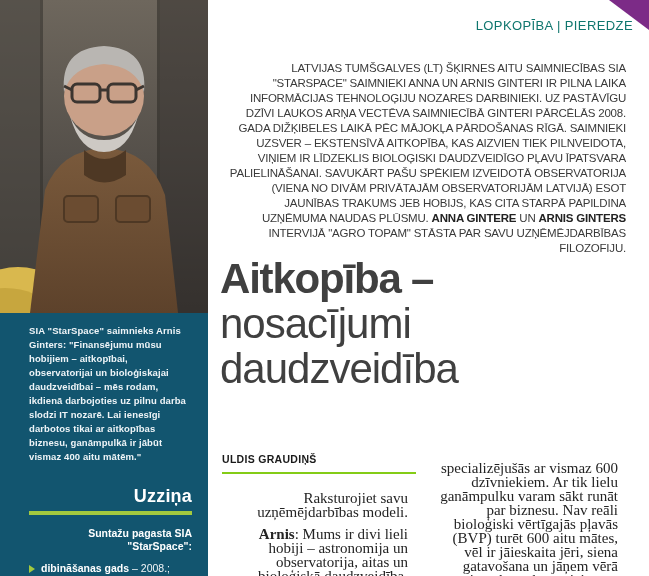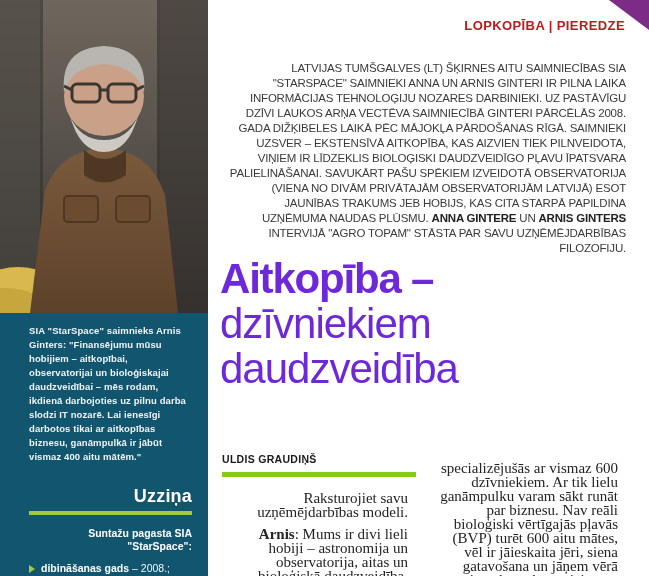--- a/index.html
+++ b/index.html
@@ -27,41 +27,41 @@
     margin:12px 0 0 0;color:#ffffff;font-size:10.5px;font-weight:700;line-height:13px;
   }
   .bullet{display:flex;margin-top:9px;color:#f2f6f8;font-size:10.5px;line-height:13px;}
   .bullet .tri{
     flex:0 0 auto;width:0;height:0;margin:3px 6px 0 0;
     border-left:6px solid #a3c93e;border-top:4px solid transparent;border-bottom:4px solid transparent;
   }
   .bullet b{color:#ffffff;}
   
   .kicker{
-    position:absolute;top:18px;right:24px;font-size:13px;font-weight:700;
-    letter-spacing:.4px;color:#b91c1c;
+    position:absolute;top:18px;right:16px;font-size:13px;font-weight:400;
+    letter-spacing:.4px;color:#0f766e;
   }
   .corner-triangle{
     position:absolute;top:0;right:0;width:40px;height:30px;background:#7c2b87;
     clip-path:polygon(0 0,100% 0,100% 100%);
   }
   .intro{
     position:absolute;left:222px;top:49px;width:404px;
     font-size:11.5px;line-height:15px;letter-spacing:-.2px;color:#3a3a3a;font-weight:400;text-align:right;
   }
   .intro b{color:#222;}
   .headline{
     position:absolute;left:220px;top:256px;width:420px;margin:0;
-    font-size:42px;line-height:45px;font-weight:300;color:#6d28d9;letter-spacing:-1px;
+    font-size:42px;line-height:45px;font-weight:300;color:#404040;letter-spacing:-1px;
   }
   .headline .hl-bold{font-weight:700;letter-spacing:-1.2px;}
   .byline{
     position:absolute;left:222px;top:453px;width:194px;
     font-size:10.5px;font-weight:700;letter-spacing:.3px;color:#1a1a1a;
-    border-bottom:5px solid #84cc16;padding-bottom:7px;
+    border-bottom:2px solid #84cc16;padding-bottom:7px;
   }
   .colA{position:absolute;left:222px;top:483px;width:194px;}
   .colB{position:absolute;left:430px;top:453px;width:196px;}
   .colA p,.colB p{
     margin:8px;font-family:"Liberation Serif",serif;font-size:15px;line-height:14px;
     color:#242424;text-align:right;
   }
   .colA p.indent,.colB p.indent{text-indent:13px;}
   .colB p.gap{margin-top:5px;}
   .q{font-weight:400;}
@@ -128,21 +128,21 @@
     </div>
   </div>
 
   <div class="corner-triangle"></div>
   <div class="kicker">LOPKOPĪBA | PIEREDZE</div>
 
   <p class="intro"><span>LATVIJAS TUMŠGALVES (LT) ŠĶIRNES AITU SAIMNIECĪBAS SIA "STARSPACE" SAIMNIEKI ANNA UN ARNIS GINTERI IR PILNA LAIKA INFORMĀCIJAS TEHNOLOĢIJU NOZARES DARBINIEKI. UZ PASTĀVĪGU DZĪVI LAUKOS ARŅA VECTĒVA SAIMNIECĪBĀ GINTERI PĀRCĒLĀS 2008. GADA DIŽĶIBELES LAIKĀ PĒC MĀJOKĻA PĀRDOŠANAS RĪGĀ. SAIMNIEKI UZSVER – EKSTENSĪVĀ AITKOPĪBA, KAS AIZVIEN TIEK PILNVEIDOTA, VIŅIEM IR LĪDZEKLIS BIOLOĢISKI DAUDZVEIDĪGO PĻAVU ĪPATSVARA PALIELINĀŠANAI. SAVUKĀRT PAŠU SPĒKIEM IZVEIDOTĀ OBSERVATORIJA (VIENA NO DIVĀM PRIVĀTAJĀM OBSERVATORIJĀM LATVIJĀ) ESOT JAUNĪBAS TRAKUMS JEB HOBIJS, KAS CITA STARPĀ PAPILDINA UZŅĒMUMA NAUDAS PLŪSMU. </span><b>ANNA GINTERE</b><span> UN </span><b>ARNIS GINTERS</b><span> INTERVIJĀ "AGRO TOPAM" STĀSTA PAR SAVU UZŅĒMĒJDARBĪBAS FILOZOFIJU.</span></p>
 
   <h1 class="headline">
     <span class="hl-bold">Aitkopība –</span><br>
-    <span>dzīvniekiem</span><br>
+    <span>nosacījumi</span><br>
     <span>daudzveidība</span><br>
   </h1>
 
   <div class="byline">ULDIS GRAUDIŅŠ</div>
 
   <div class="colA">
     <p class="indent q">Raksturojiet savu uzņēmējdarbības modeli.</p>
     <p class="indent"><b>Arnis</b><span>: Mums ir divi lieli hobiji – astronomija un observatorija, aitas un bioloģiskā daudzveidība. Finansējumu šiem diviem hobijiem mēs rodam, strādājot pilnas slodzes algotu darbu. Aitas mums dod</span></p>
   </div>
 

